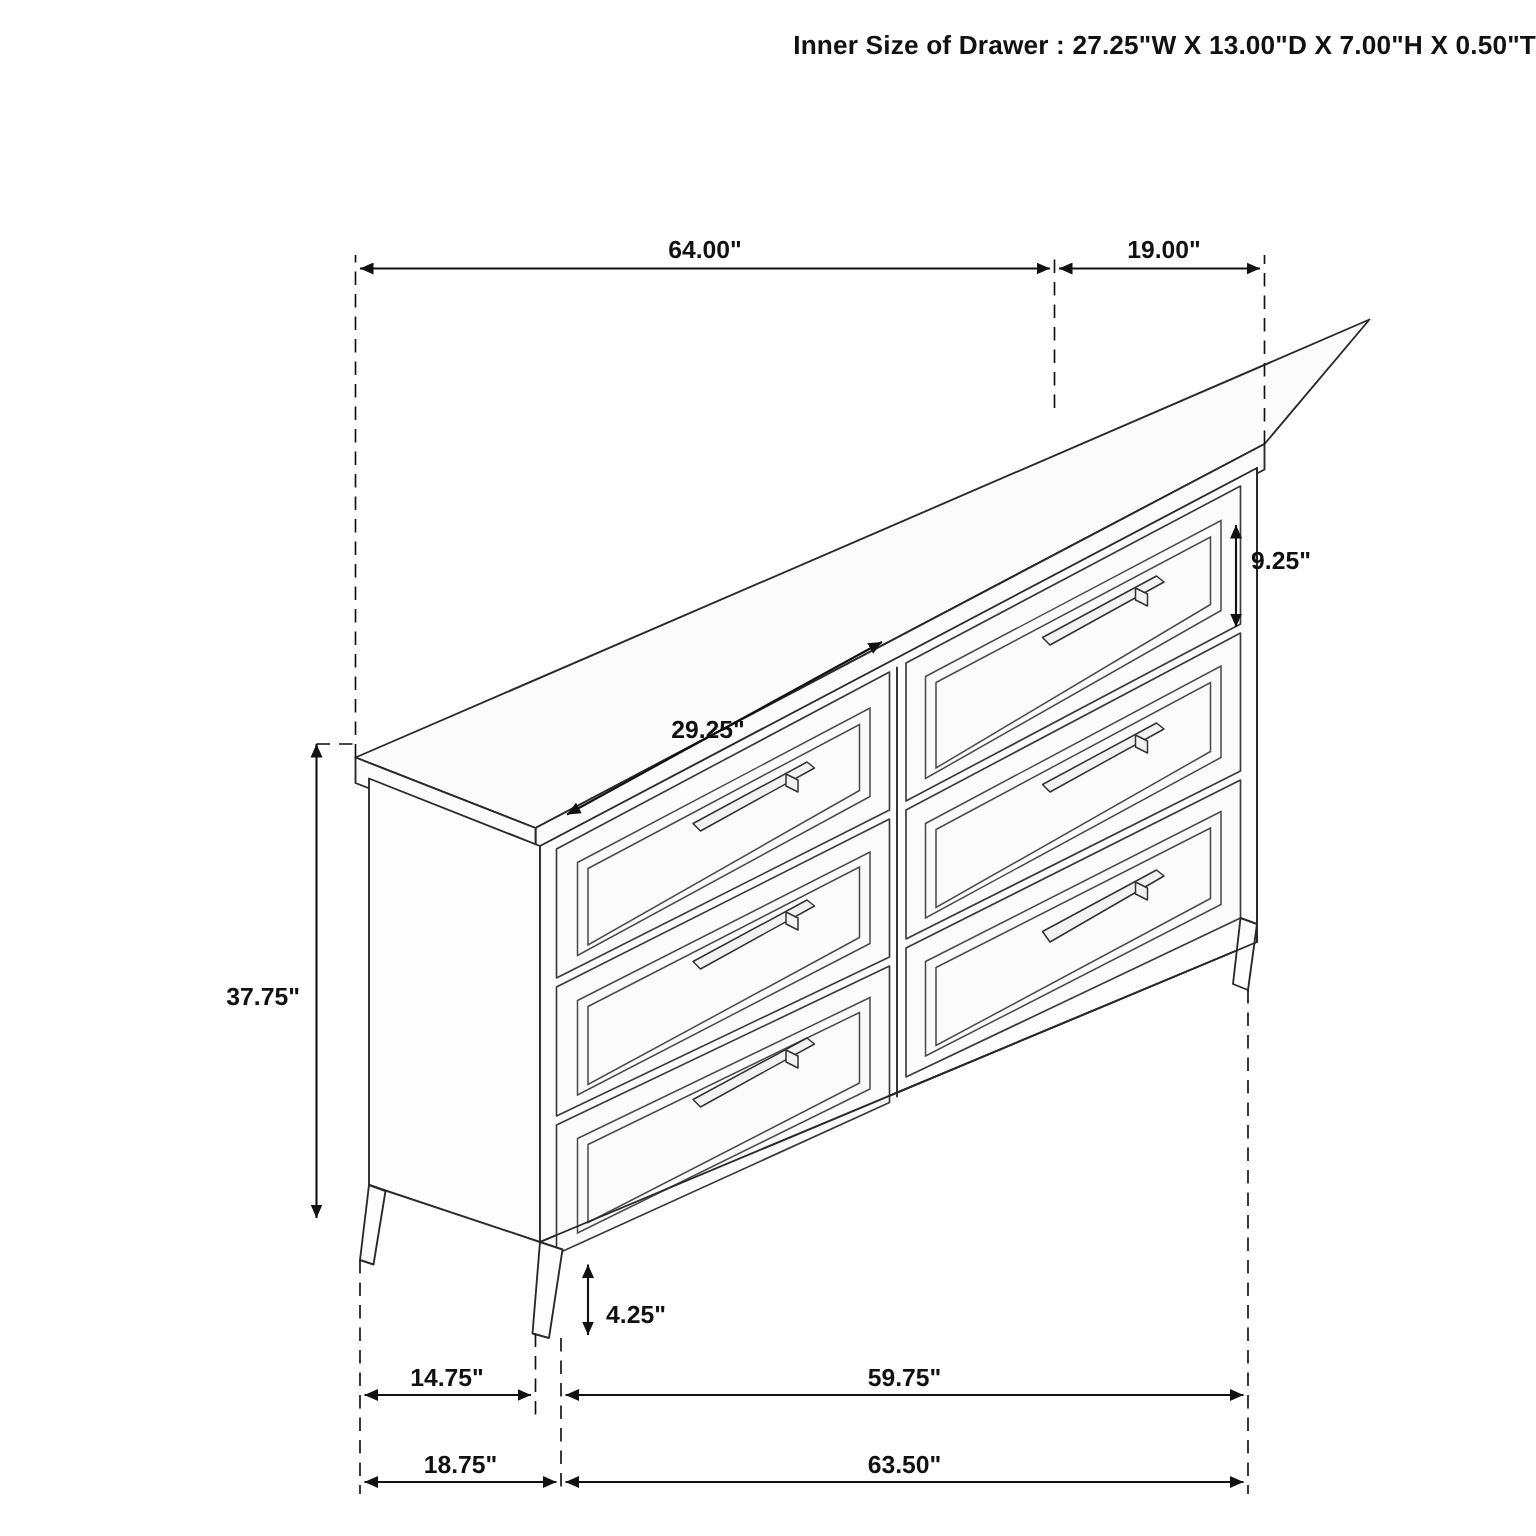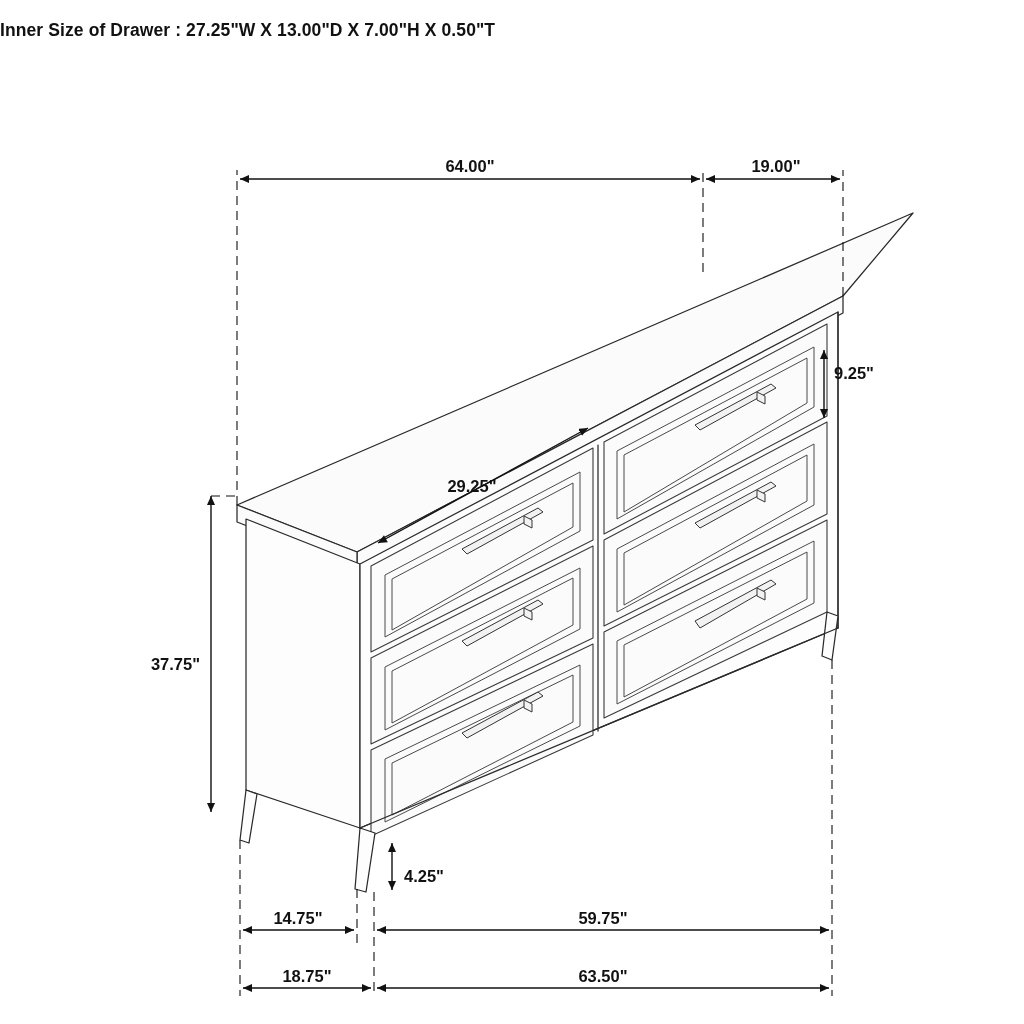--- a/index.html
+++ b/index.html
@@ -17,21 +17,21 @@
   #stage {
     position: relative;
     width: 1024px;
     height: 1024px;
   }
   #title {
     position: absolute;
     left: 0;
     top: 20px;
     width: 1024px;
-    text-align: left;
+    text-align: right;
     font-size: 17.5px;
     font-weight: bold;
     letter-spacing: 0.1px;
     color: #111111;
   }
   svg#drawing {
     position: absolute;
     left: 0;
     top: 0;
     width: 1024px;

